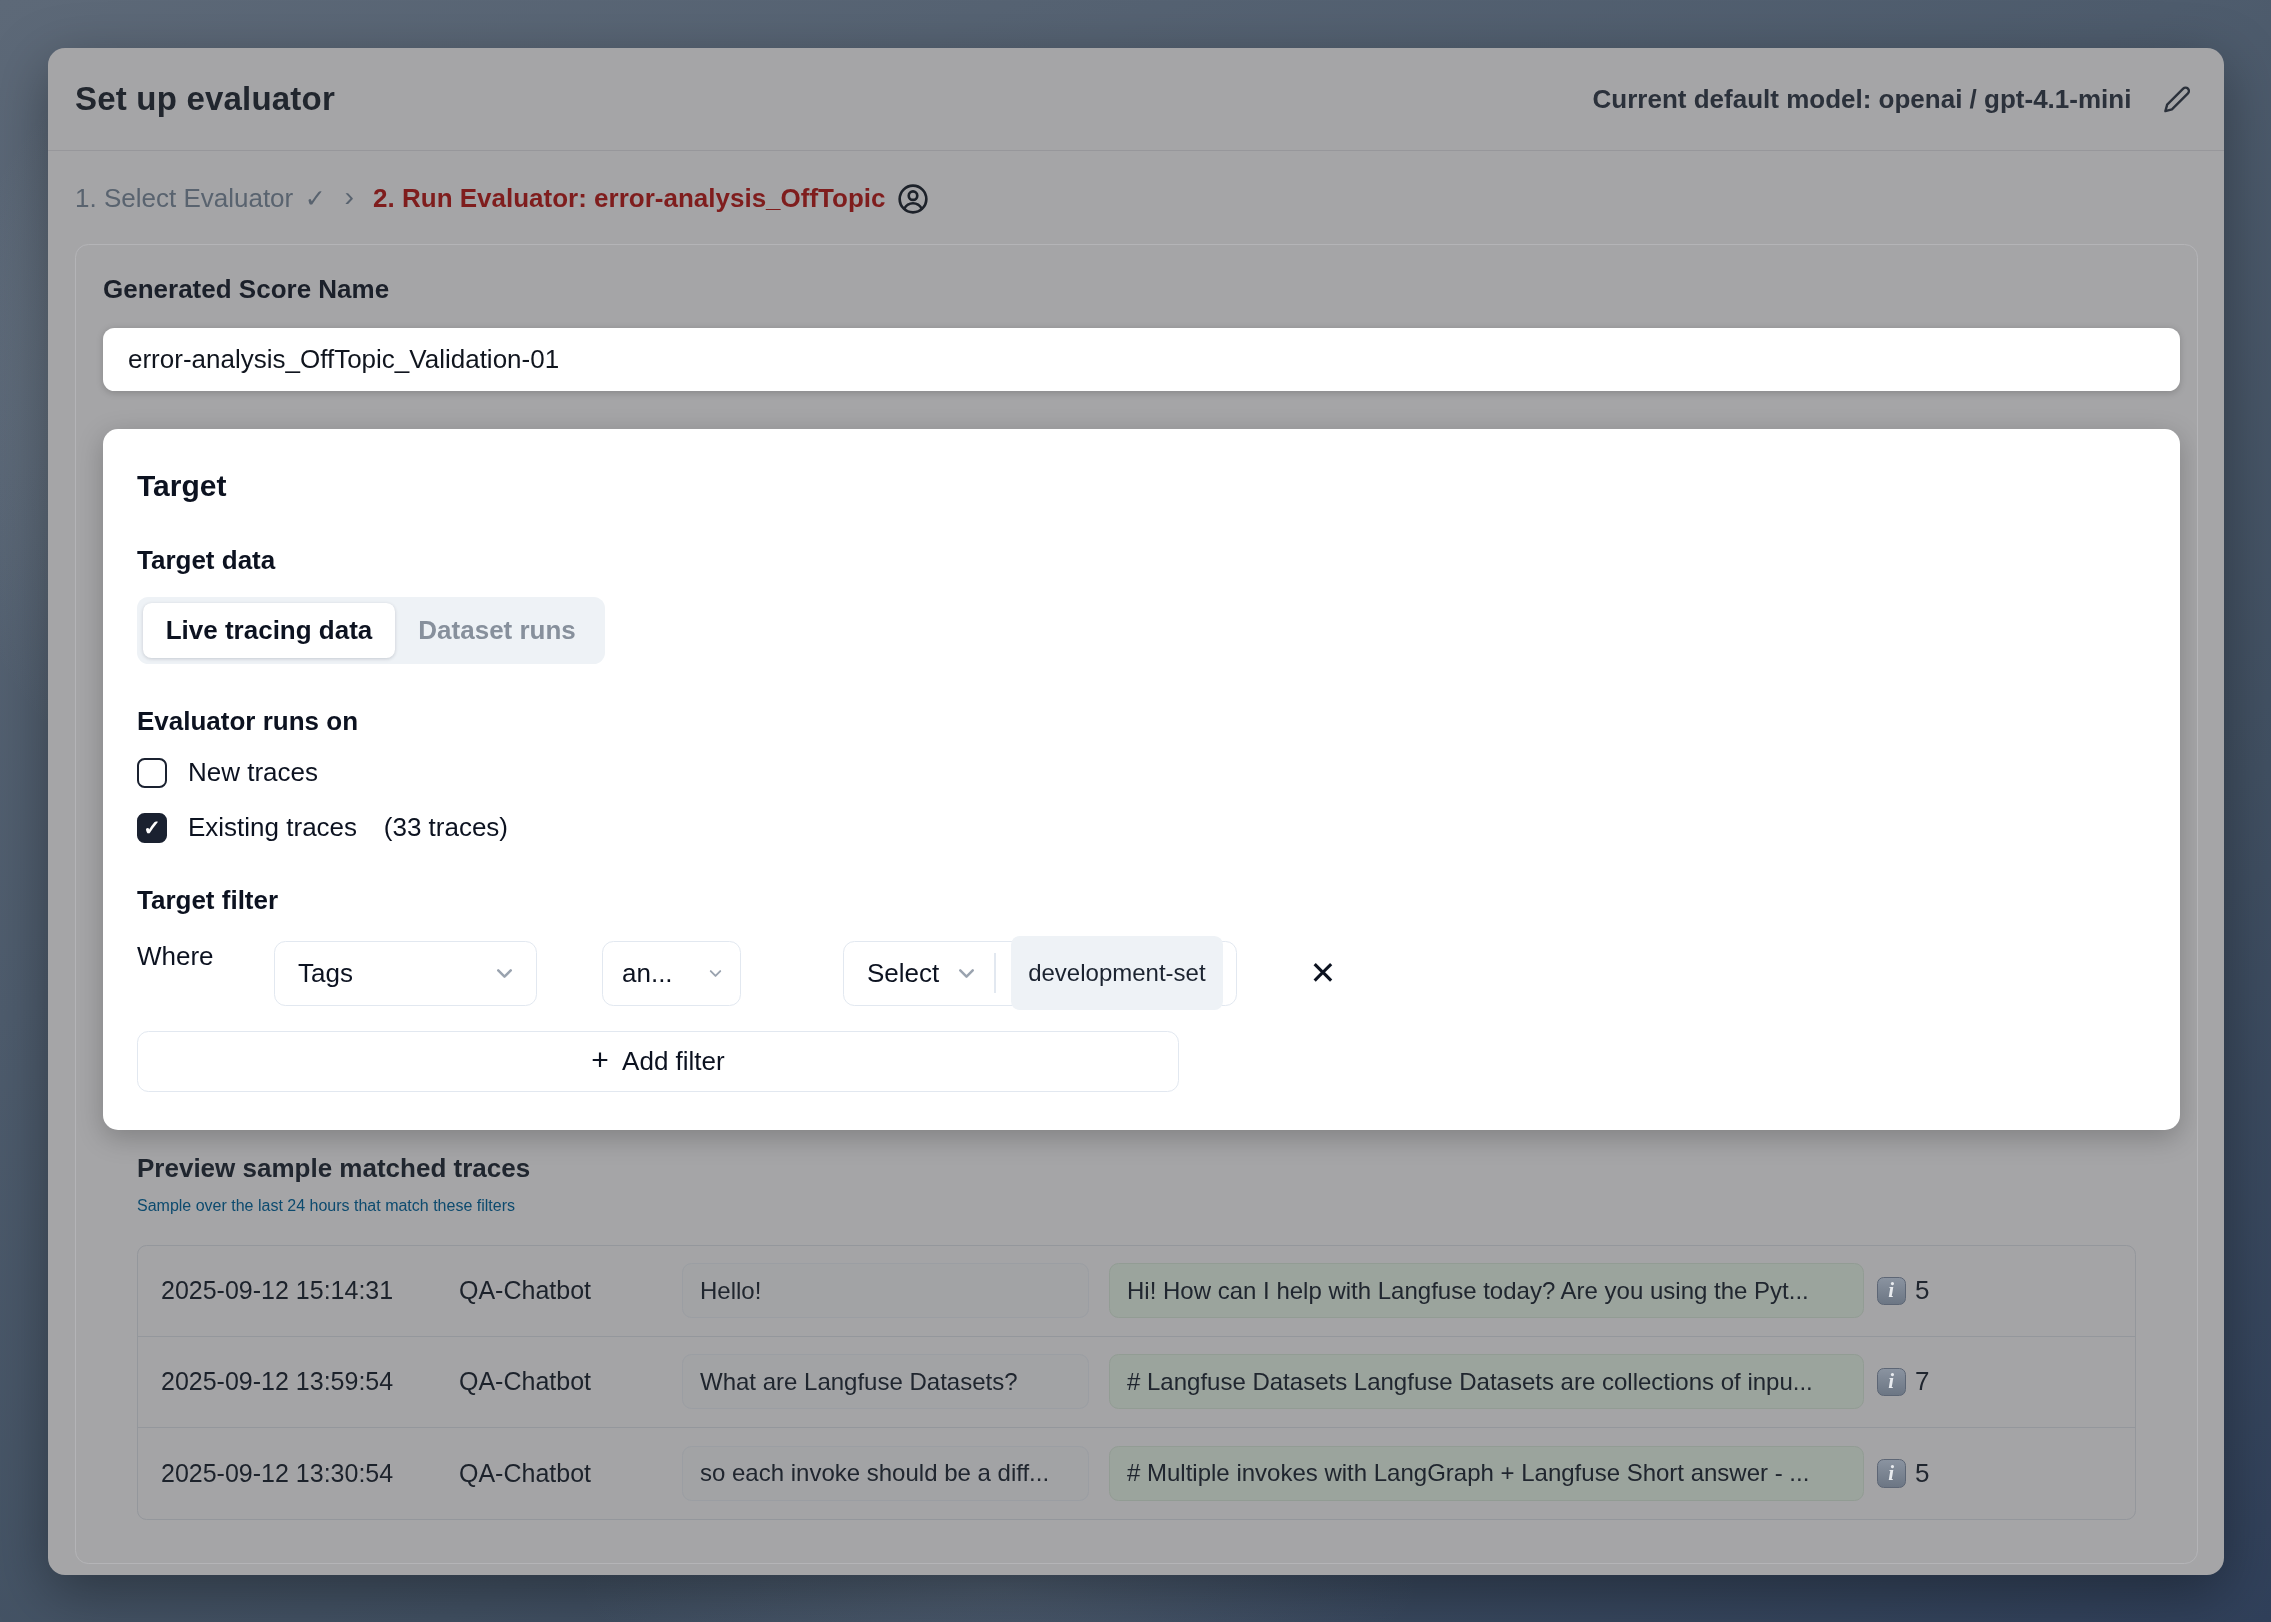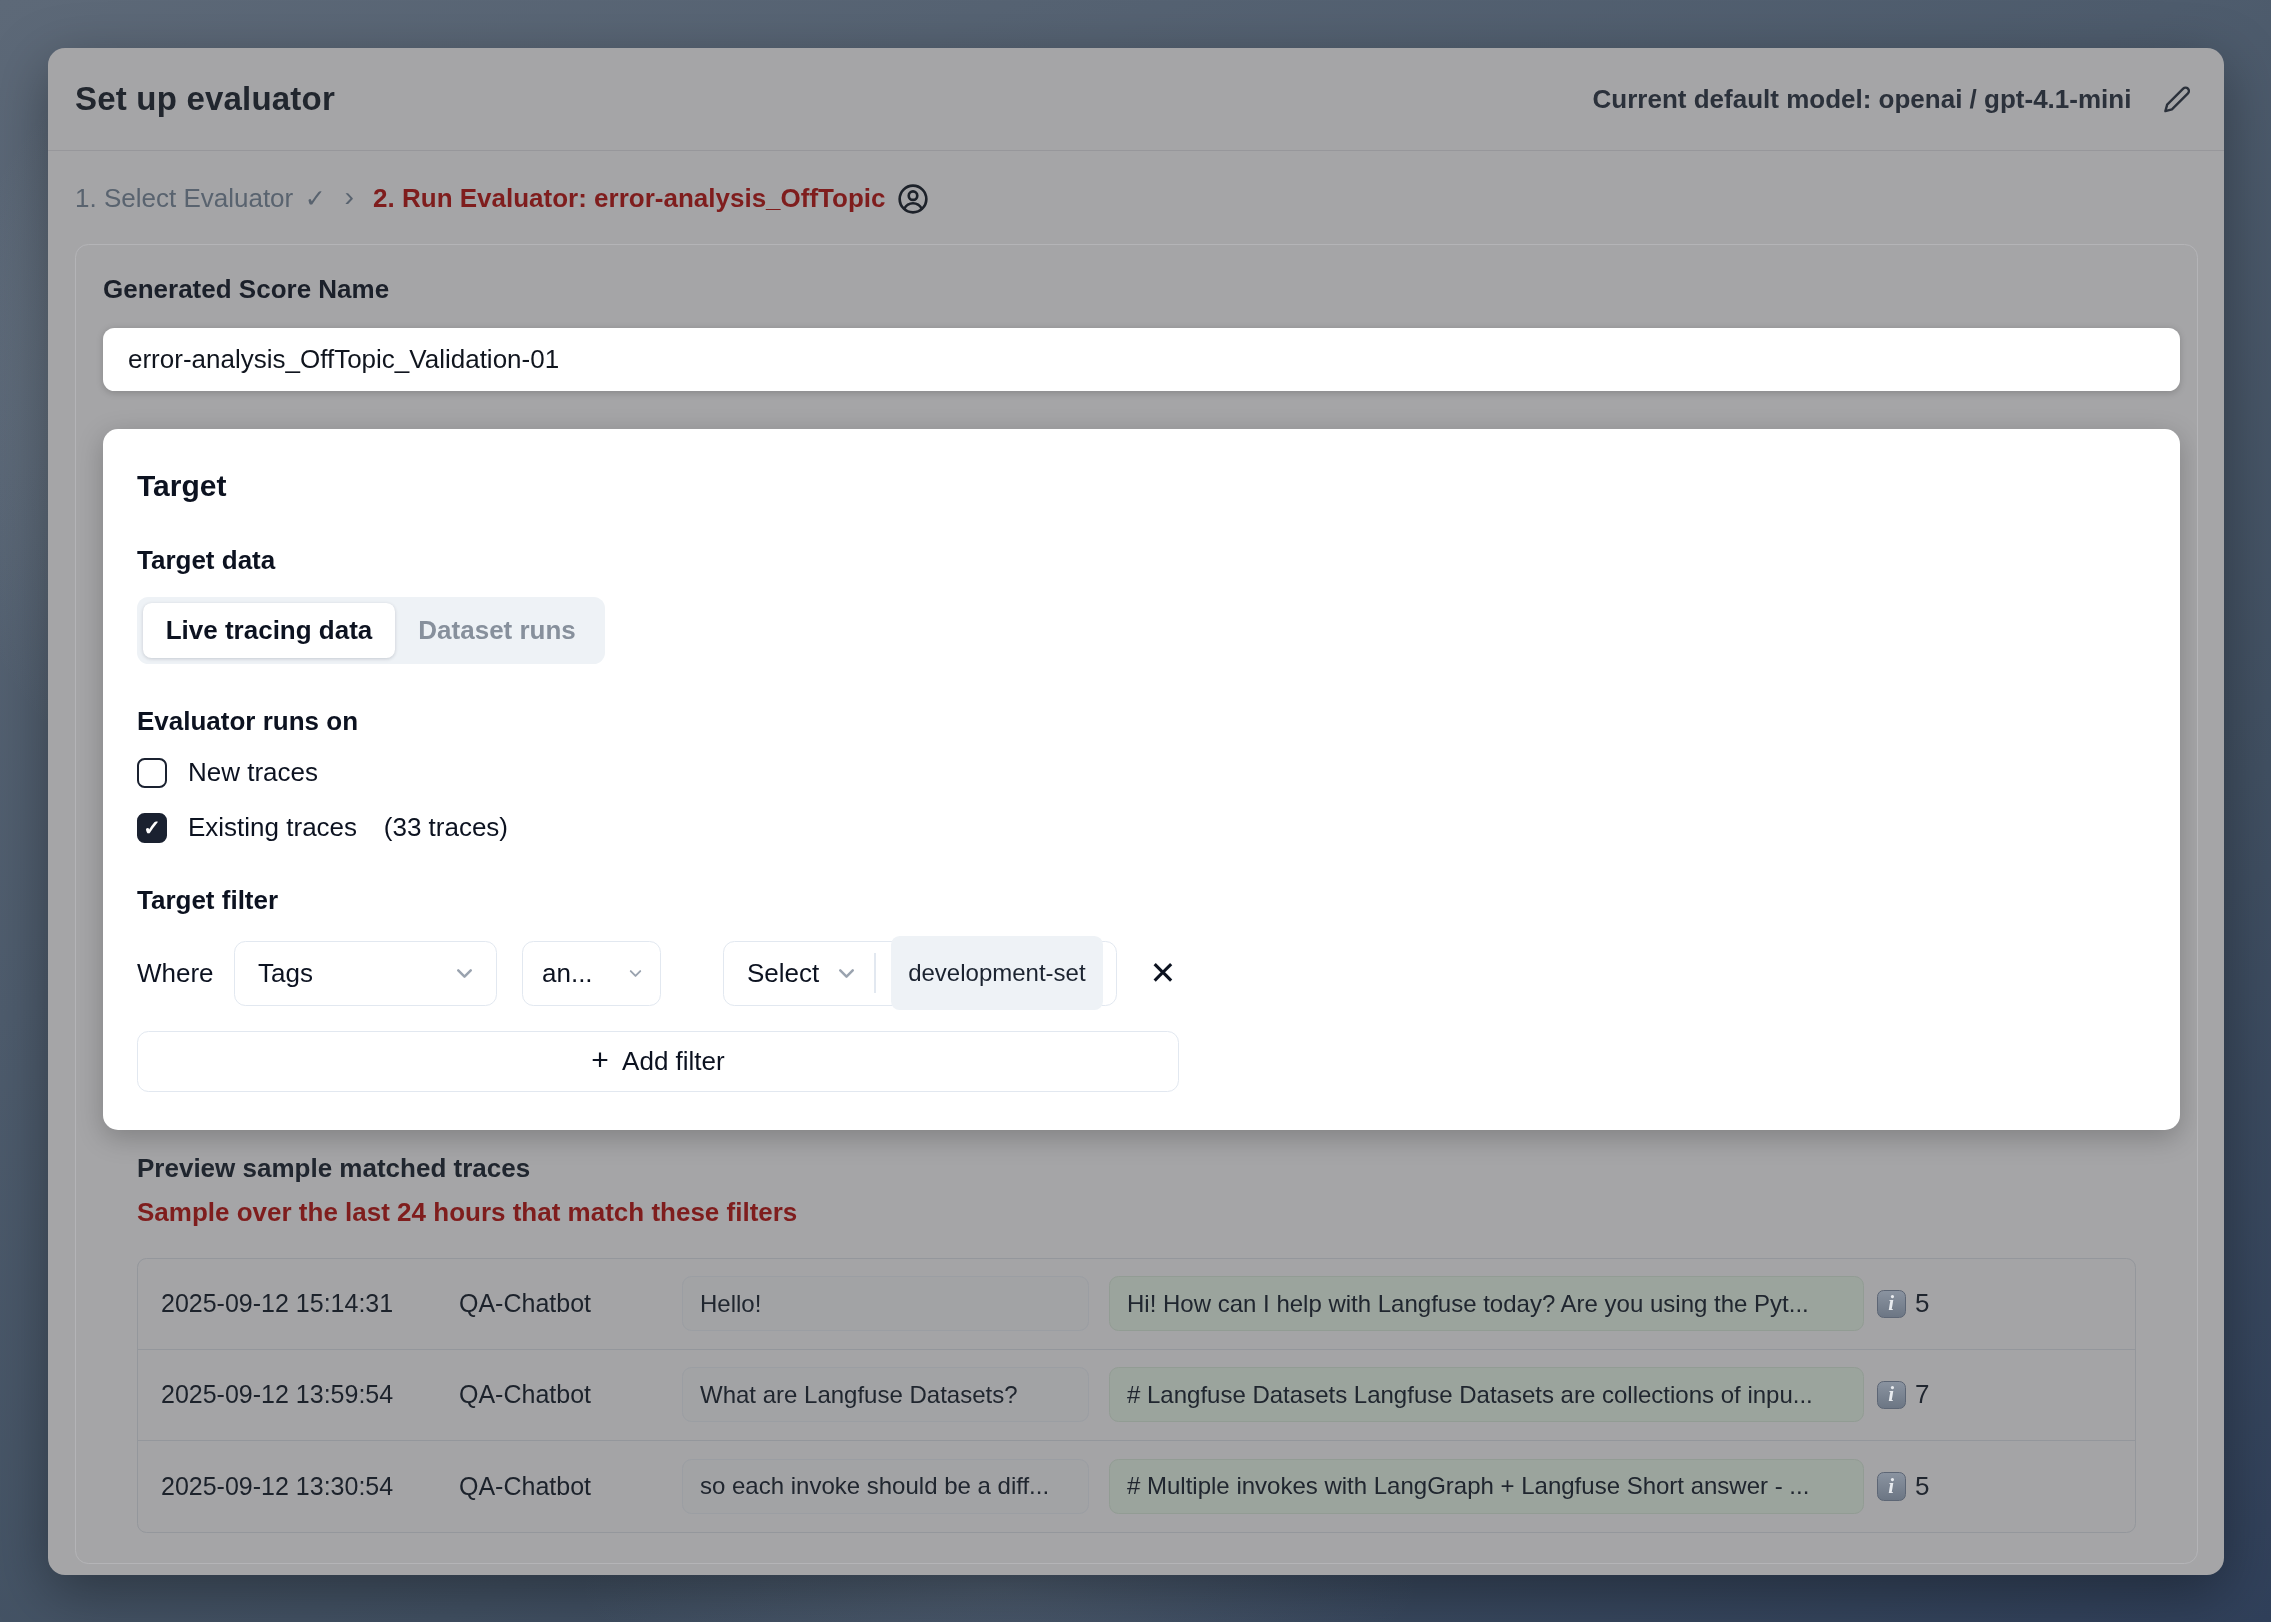--- a/index.html
+++ b/index.html
@@ -84,21 +84,21 @@
   .checkbox{
     width:30px; height:30px; border-radius:7.6px; border:2.9px solid #1a2130;
     background:#fff; display:inline-flex; align-items:center; justify-content:center;
     cursor:pointer; flex:none;
   }
   .checkbox.checked{ background:#1a2130; }
   .checkbox .tick{ color:#fff; font-size:21px; font-weight:700; line-height:1; }
   .cb-label{ font-size:26px; font-weight:500; color:#0c1220; cursor:pointer; }
   .cb-suffix{ font-size:26px; font-weight:500; color:#0c1220; margin-left:5.7px; }
 
-  .filter-row{ margin-top:25px; display:flex; align-items:center; height:65px; }
+  .filter-row{ margin-top:25px; display:flex; height:65px;gap:40px; }
   .where-label{ font-size:26px; color:#0c1220; width:97px; flex:none; }
   .select-control{
     display:flex; align-items:center; justify-content:space-between;
     border:1.9px solid #e2e8f0; border-radius:11.4px; height:65px;
     padding:0 19px 0 23px; background:#fff; cursor:pointer;
     font-size:26px; font-weight:500; color:#0c1220;
   }
   .ctl-tags{ width:263px; margin-right:25px; }
   .ctl-op{ width:139px; margin-right:19px; padding:0 15px 0 19px; }
   .chev{ color:#9aa3af; flex:none; }
@@ -117,21 +117,21 @@
     margin-top:25px; width:1042px; height:61px;
     display:flex; align-items:center; justify-content:center; gap:13.3px;
     border:1.9px solid #e2e8f0; border-radius:11.4px; background:#fff; cursor:pointer;
     font-family:inherit; font-size:26px; font-weight:500; color:#0c1220;
   }
   .plus-glyph{ font-size:30px; font-weight:400; line-height:1; margin-top:-2.9px; }
 
   
   .preview{ margin-left:34px; margin-top:23px; }
   .preview-title{ font-size:26px; font-weight:700; color:#20262f; }
-  .preview-subtitle{ margin-top:13.3px; font-size:26px; font-weight:700; color:#7f1d1d; }
+  .preview-subtitle{ margin-top:13.3px; font-size:16px; font-weight:400; color:#0c4a6e; }
 
   .trace-table{
     margin-top:30px; width:1999px;
     border:1.9px solid #94979c; border-radius:9.5px; overflow:hidden;
     background:#a4a4a6;
   }
   .t-row{ display:grid; grid-template-columns:321px 223px 427px 768px 1fr; align-items:center; }
   .t-head{ height:76px; border-bottom:1.9px solid #8f9296; }
   .t-head .t-cell{ font-size:26px; font-weight:500; color:#3a4452; }
   .t-cell{ padding-left:0; }

